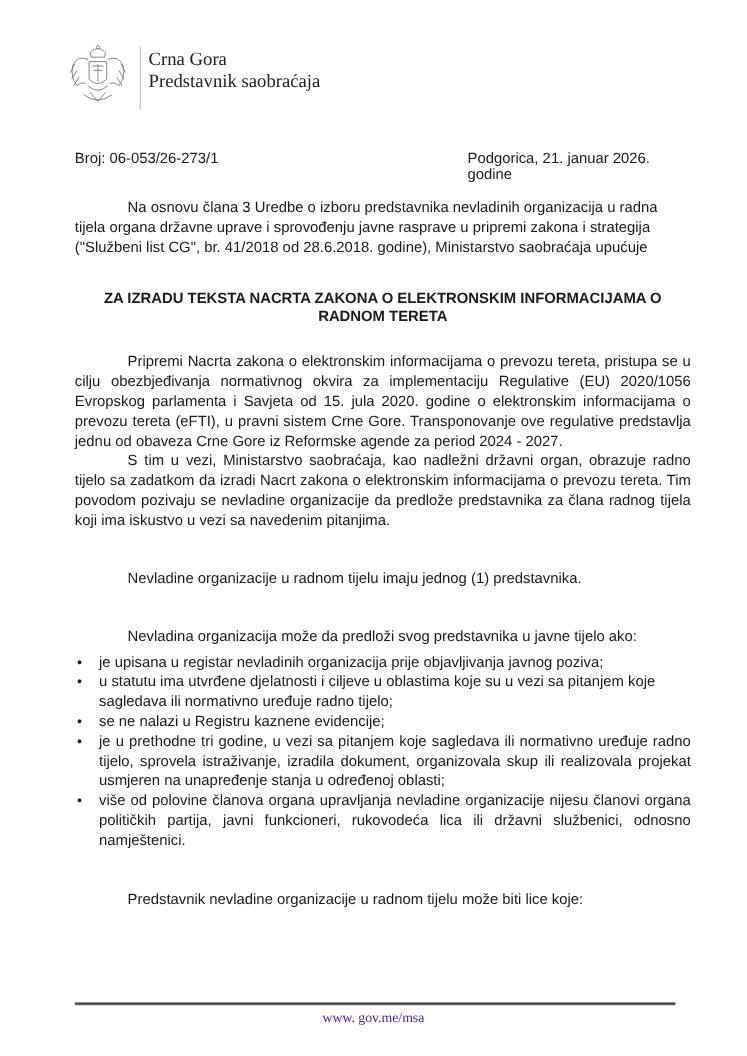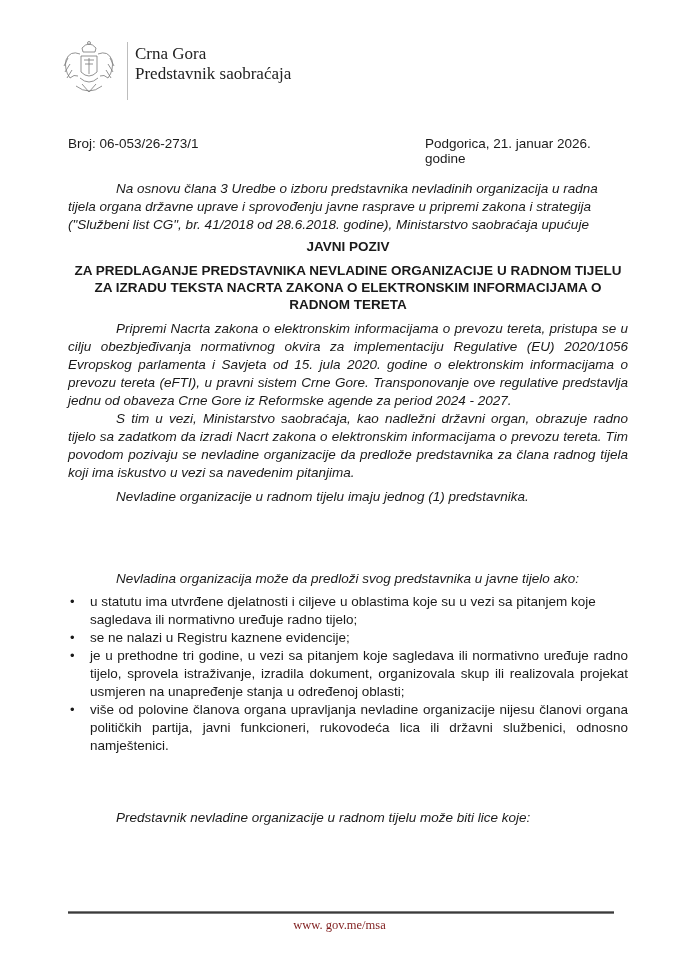--- a/index.html
+++ b/index.html
@@ -10,31 +10,31 @@
   .emblem { position:absolute; left:60px; top:38px; width:58px; height:60px; }
   .vline { position:absolute; left:127px; top:42px; width:1px; height:58px; background:#bdbdbd; }
   .inst { position:absolute; left:135px; top:44px; font-family:"Liberation Serif", serif; font-size:17px; line-height:20px; color:#222; }
   .addr { position:absolute; right:56px; top:65px; text-align:right; font-family:"Liberation Serif", serif; font-size:12.5px; line-height:14.5px; color:#222; }
 
   .ref { position:absolute; left:68px; top:136px; font-family:"Liberation Sans", sans-serif; font-size:13.5px; }
   .date { position:absolute; left:386px; top:136px; font-family:"Liberation Sans", sans-serif; font-size:13.5px;margin-left:39px; }
 
   .body { position:absolute; left:68px; width:560px; font-family:"Liberation Sans", sans-serif; font-size:13.5px; line-height:18px; }
   .p { margin:0; }
-  .indent { text-indent:48px;font-style:italic; }
+  .indent { text-indent:48px; }
   .justify { text-align:justify; }
   .center { text-align:center; }
   .bold { font-weight:bold; }
 
   ul.bl { list-style:none; margin:0; padding:0; }
   ul.bl li { position:relative; padding-left:22px; }
   ul.bl li::before { content:"\2022"; position:absolute; left:2px; top:0; font-size:13px; }
 
   .rule { position:absolute; left:68px; top:911px; width:546px; height:3px; background:linear-gradient(#9a9a9a,#3a3a3a,#9a9a9a); }
-  .web { position:absolute; left:0; width:679px; top:918px; text-align:center; font-family:"Liberation Serif", serif; font-size:12.5px; color:#7f1d1d; }
+  .web { position:absolute; left:0; width:679px; top:918px; text-align:center; font-family:"Liberation Serif", serif; font-size:12.5px; color:#4c1d95; }
 </style>
 </head>
 <body>
 
 <div class="page">
 
   <div class="emblem">
     <svg width="58" height="60" viewBox="0 0 58 60">
       <g fill="none" stroke="#777" stroke-width="0.8">
         <path d="M22 10 Q29 2 36 10 L35 14 L23 14 Z"></path>
@@ -56,47 +56,46 @@
     <div>Predstavnik saobraćaja</div>
   </div>
 
   <div class="ref">Broj: 06-053/26-273/1</div>
   <div class="date">Podgorica, 21. januar 2026. godine</div>
 
   <div class="body" style="top:180px;">
     <p class="p indent justify" style="text-align:left;">Na osnovu člana 3 Uredbe o izboru predstavnika nevladinih organizacija u radna tijela organa državne uprave i sprovođenju javne rasprave u pripremi zakona i strategija ("Službeni list CG", br. 41/2018 od 28.6.2018. godine), Ministarstvo saobraćaja upućuje</p>
   </div>
 
-  <div class="body center bold" style="top:238px; font-size:13.5px;">JAVNI POZIV</div>
 
   <div class="body center bold" style="top:262px; line-height:17px;">
-    <div>ZA PREDLAGANJE PREDSTAVNIKA NEVLADINE ORGANIZACIJE U RADNOM TIJELU</div>
     <div>ZA IZRADU TEKSTA NACRTA ZAKONA O ELEKTRONSKIM INFORMACIJAMA O</div>
     <div>RADNOM TERETA</div>
   </div>
 
   <div class="body" style="top:320px;">
     <p class="p indent justify">Pripremi Nacrta zakona o elektronskim informacijama o prevozu tereta, pristupa se u cilju obezbjeđivanja normativnog okvira za implementaciju Regulative (EU) 2020/1056 Evropskog parlamenta i Savjeta od 15. jula 2020. godine o elektronskim informacijama o prevozu tereta (eFTI), u pravni sistem Crne Gore. Transponovanje ove regulative predstavlja jednu od obaveza Crne Gore iz Reformske agende za period 2024 - 2027.</p>
   </div>
 
   <div class="body" style="top:410px;">
     <p class="p indent justify">S tim u vezi, Ministarstvo saobraćaja, kao nadležni državni organ, obrazuje radno tijelo sa zadatkom da izradi Nacrt zakona o elektronskim informacijama o prevozu tereta. Tim povodom pozivaju se nevladine organizacije da predlože predstavnika za člana radnog tijela koji ima iskustvo u vezi sa navedenim pitanjima.</p>
   </div>
 
-  <div class="body" style="top:488px;">
+  <div class="body" style="top:517px;">
     <p class="p indent">Nevladine organizacije u radnom tijelu imaju jednog (1) predstavnika.</p>
   </div>
 
 
   <div class="body" style="top:570px;">
     <p class="p indent">Nevladina organizacija može da predloži svog predstavnika u javne tijelo ako:</p>
   </div>
 
   <div class="body" style="top:593px;">
     <ul class="bl">
+      <li>je upisana u registar nevladinih organizacija prije objavljivanja javnog poziva;</li>
       <li>u statutu ima utvrđene djelatnosti i ciljeve u oblastima koje su u vezi sa pitanjem koje sagledava ili normativno uređuje radno tijelo;</li>
       <li>se ne nalazi u Registru kaznene evidencije;</li>
       <li class="justify">je u prethodne tri godine, u vezi sa pitanjem koje sagledava ili normativno uređuje radno tijelo, sprovela istraživanje, izradila dokument, organizovala skup ili realizovala projekat usmjeren na unapređenje stanja u određenoj oblasti;</li>
       <li class="justify">više od polovine članova organa upravljanja nevladine organizacije nijesu članovi organa političkih partija, javni funkcioneri, rukovodeća lica ili državni službenici, odnosno namještenici.</li>
     </ul>
   </div>
 
   <div class="body" style="top:809px;">
     <p class="p indent">Predstavnik nevladine organizacije u radnom tijelu može biti lice koje:</p>
   </div>

